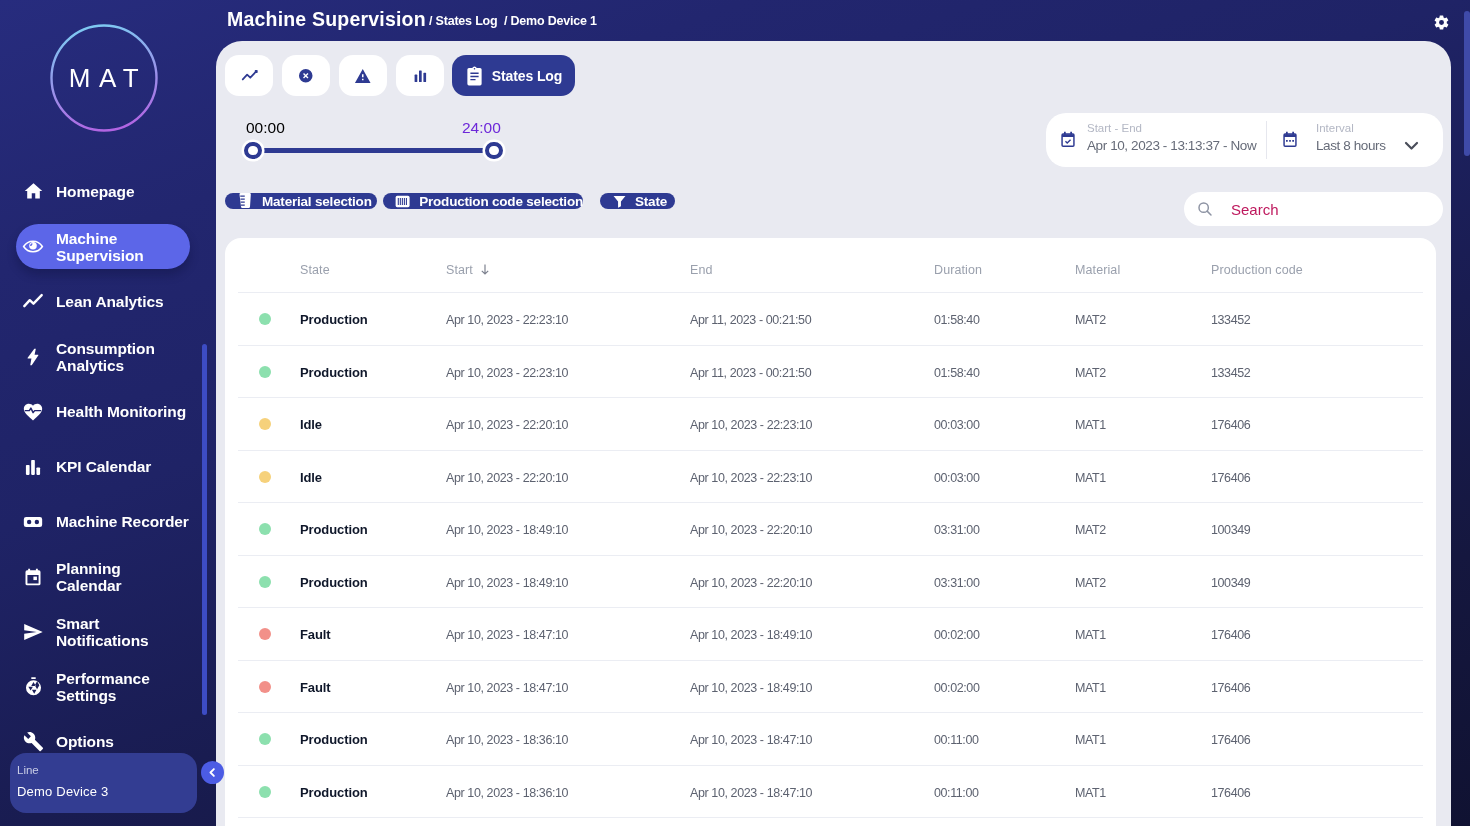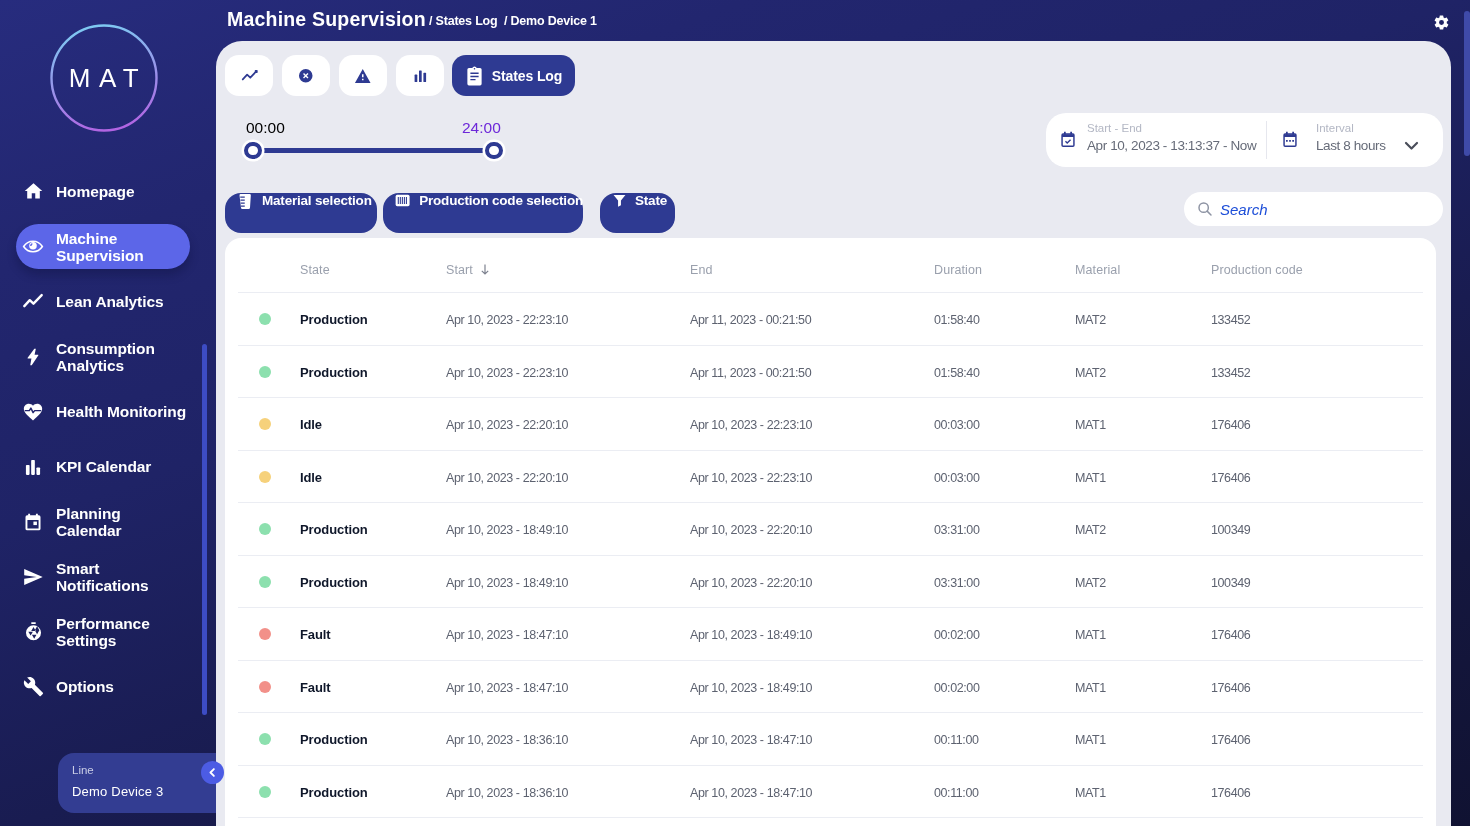--- a/index.html
+++ b/index.html
@@ -12,21 +12,21 @@
 
 #sidebar { position:absolute; left:0; top:0; width:216px; height:826px; }
 #logo { position:absolute; left:50px; top:24px; }
 #logo text { font-family:"Liberation Sans",sans-serif; }
 .menu { position:absolute; left:0; top:164px; width:216px; }
 .mi { height:55px; display:flex; align-items:center; position:relative; }
 .mi .ic { position:absolute; left:22px; width:22px; height:22px; display:flex; align-items:center; justify-content:center; }
 .mi .lb { position:absolute; left:56px; color:#fff; font-weight:bold; font-size:15.5px; line-height:17px; letter-spacing:-0.1px; }
 .mi.active::before { content:""; position:absolute; left:16px; top:5px; width:174px; height:45px; background:#5c66e8; border-radius:22.5px; box-shadow:0 6px 10px rgba(8,10,45,0.28); }
 .mi .ic, .mi .lb { z-index:1; }
-#devbox { position:absolute; left:10px; top:753px; width:187px; height:60px; background:#333d92; border-radius:16px; padding:11px 0 0 14px;margin-left:48px; }
+#devbox { position:absolute; left:10px; top:753px; width:187px; height:60px; background:#333d92; border-radius:16px; padding:11px 0 0 7px; }
 #devbox .l1 { color:#c9cde6; font-size:11.5px; }
 #devbox .l2 { color:#fff; font-size:13px; margin-top:8px; letter-spacing:0.2px; }
 #collapse { position:absolute; left:201px; top:761px; width:23px; height:23px; border-radius:50%; background:#4c5ce4; display:flex; align-items:center; justify-content:center; z-index:5; }
 #sb-scroll { position:absolute; left:202px; top:344px; width:5px; height:371px; background:#3d4cc4; border-radius:3px; }
 
 #title { position:absolute; left:227px; top:8px; color:#fff; font-size:19.5px; font-weight:bold; letter-spacing:0.2px; }
 #crumbs { position:absolute; left:429px; top:14px; color:#fff; font-size:12.5px; font-weight:bold; letter-spacing:-0.2px; }
 #gear { position:absolute; left:1433px; top:14px; }
 
 #panel { position:absolute; left:216px; top:41px; width:1235px; height:785px; background:#e9eaf1; border-radius:26px 26px 0 0; }
@@ -38,23 +38,23 @@
 #sl-l2 { position:absolute; left:246px; top:78px; font-size:15.5px; color:#6d28d9; }
 #sl-track { position:absolute; left:36px; top:107px; width:241px; height:4.5px; background:#2e3a92; border-radius:3px; }
 .thumb { position:absolute; top:100.5px; width:17.5px; height:17.5px; border-radius:50%; background:#fff; border:4px solid #2e3a92; box-shadow:0 0 0 2.5px #fff; }
 #th1 { left:28px; } #th2 { left:269px; }
 
 #datebox { position:absolute; left:830px; top:72px; width:397px; height:54px; background:#fff; border-radius:20px; }
 #datebox .dvd { position:absolute; left:220px; top:8px; width:1px; height:38px; background:#e6e7ee; }
 .dlabel { position:absolute; font-size:11.5px; color:#b3b7c4; }
 .dval { position:absolute; font-size:13.5px; letter-spacing:-0.4px; color:#666b78; white-space:nowrap; }
 
-.pill { position:absolute; top:152px; height:40px; background:#2e3a92; border-radius:16px; color:#fff; font-weight:bold; font-size:13.5px; letter-spacing:-0.2px; display:flex; align-items:flex-start; white-space:nowrap; }
+.pill { position:absolute; top:152px; height:16px; background:#2e3a92; border-radius:16px; color:#fff; font-weight:bold; font-size:13.5px; letter-spacing:-0.2px; display:flex; align-items:flex-end; white-space:nowrap; }
 #search { position:absolute; left:968px; top:151px; width:259px; height:34px; background:#fff; border-radius:17px; display:flex; align-items:center; }
-#search span { color:#1d4ed8; font-size:15px; font-style:italic; margin-left:7px; }
+#search span { color:#be185d; font-size:15px; margin-left:18px; }
 
 #card { position:absolute; left:9px; top:197px; width:1211px; height:588px; background:#fff; border-radius:16px 16px 0 0; overflow:hidden; }
 .hrow { position:absolute; top:0; height:54px; width:100%; }
 .hc { position:absolute; top:25px; font-size:12.5px; color:#9aa0ad; letter-spacing:0.1px; }
 .trow { position:absolute; width:1185px; left:13px; height:52.5px; border-top:1px solid #ebedf3; }
 .dot { position:absolute; left:20.5px; top:20px; width:12px; height:12px; border-radius:50%; }
 .g { background:#8ce0ae; } .y { background:#f6d17b; } .r { background:#f29089; }
 .st { position:absolute; left:62px; top:19px; font-size:13px; font-weight:bold; letter-spacing:-0.1px; color:#0f172a; }
 .tc { position:absolute; top:20px; font-size:12.5px; letter-spacing:-0.4px; color:#5d6270; }
 .c1{left:208px;} .c2{left:452px;} .c3{left:696px;} .c4{left:837px;} .c5{left:973px;}
@@ -124,20 +124,28 @@
               <rect x="3.5" y="9.5" width="4.4" height="12" rx="1"></rect>
               <rect x="9.8" y="3.5" width="4.4" height="18" rx="1"></rect>
               <rect x="16.1" y="12.5" width="4.4" height="9" rx="1"></rect>
             </g>
           </svg>
         </span>
         <span class="lb">KPI Calendar</span>
       </div>
     <div class="mi">
         <span class="ic">
+          <svg width="24" height="24" viewBox="0 0 24 24">
+            <path fill="#fff" d="M4.5 6.5h15A2.5 2.5 0 0 1 22 9v6a2.5 2.5 0 0 1-2.5 2.5h-15A2.5 2.5 0 0 1 2 15V9a2.5 2.5 0 0 1 2.5-2.5zm3.3 7.9a2.4 2.4 0 1 0 0-4.8 2.4 2.4 0 0 0 0 4.8zm8.4 0a2.4 2.4 0 1 0 0-4.8 2.4 2.4 0 0 0 0 4.8z"></path>
+          </svg>
+        </span>
+        <span class="lb">Machine Recorder</span>
+      </div>
+    <div class="mi">
+        <span class="ic">
           <svg width="20" height="20" viewBox="0 0 24 24">
             <path fill="#fff" d="M19 4h-1.2V2h-2.3v2H8.5V2H6.2v2H5a2 2 0 0 0-2 2v14a2 2 0 0 0 2 2h14a2 2 0 0 0 2-2V6a2 2 0 0 0-2-2zm-.3 15.7H5.3V9.6h13.4v10.1z"></path>
             <rect fill="#fff" x="12.5" y="11.5" width="4.2" height="4.2"></rect>
           </svg>
         </span>
         <span class="lb">Planning<br>Calendar</span>
       </div>
     <div class="mi">
         <span class="ic">
           <svg width="22" height="22" viewBox="0 0 24 24">

